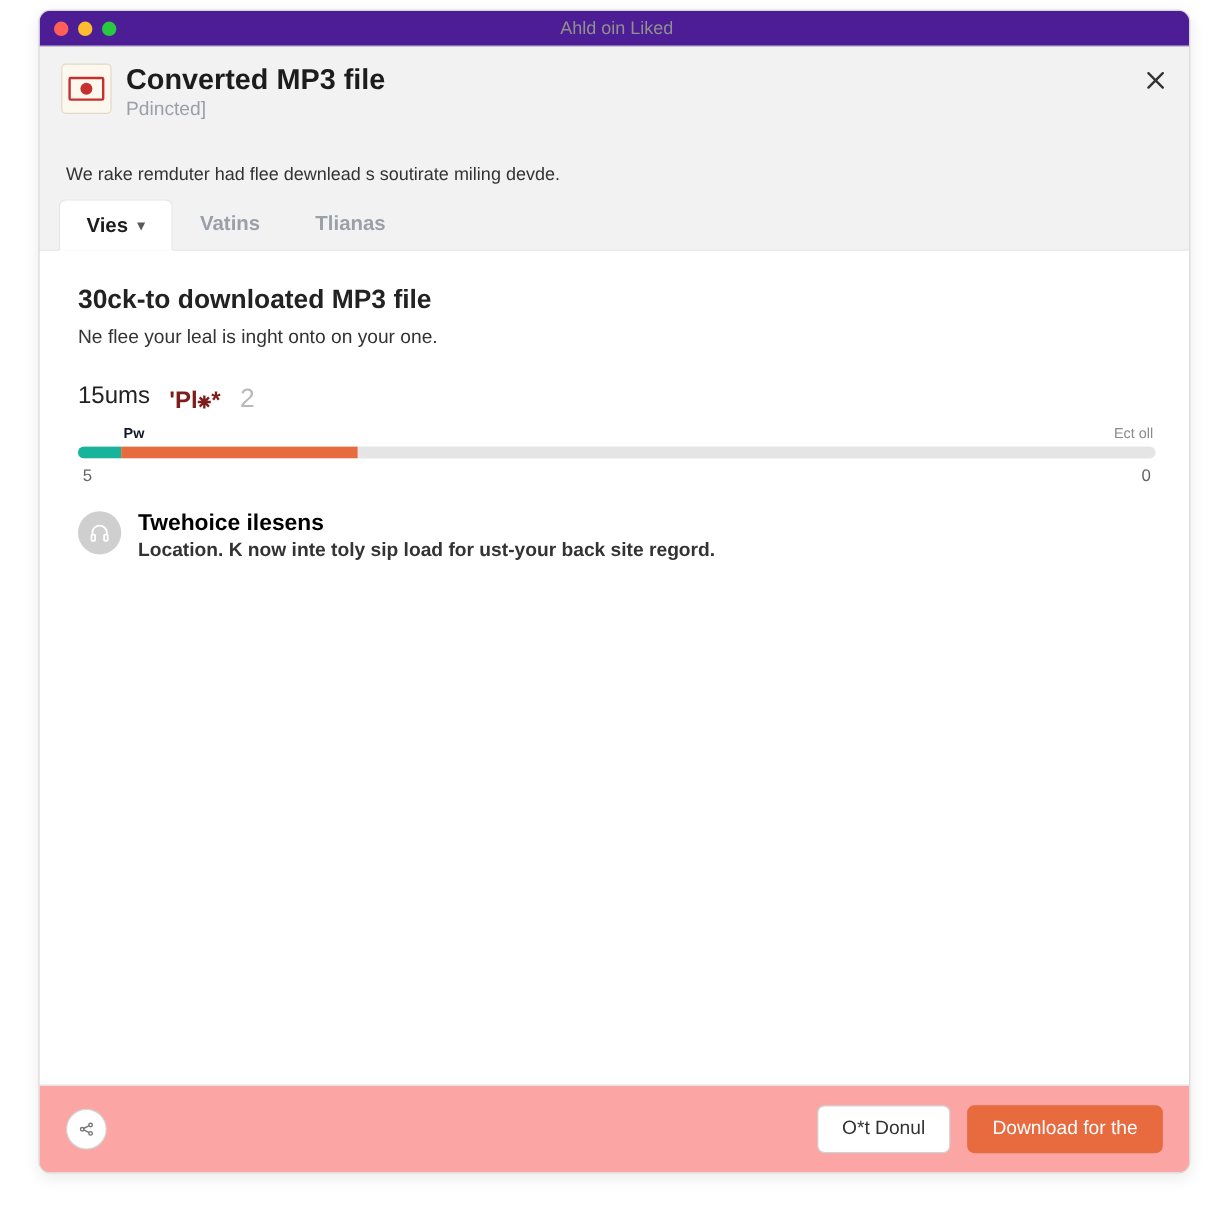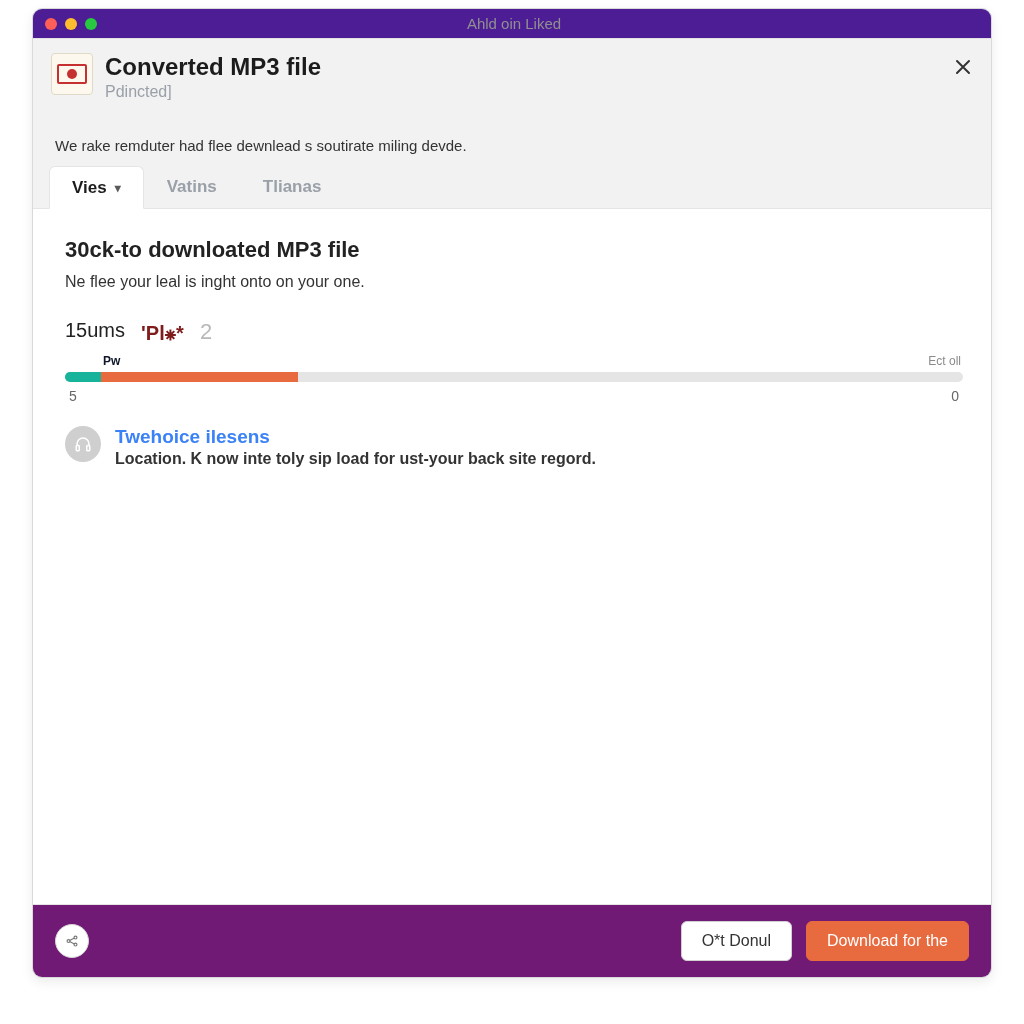--- a/index.html
+++ b/index.html
@@ -67,25 +67,25 @@
   }
   .bar-seg1 { position:absolute; left:0; top:0; bottom:0; width:4%; background:#18b39b; }
   .bar-seg2 { position:absolute; left:4%; top:0; bottom:0; width:22%; background:#e86a3f; }
   .bar-bottom-labels { display:flex; justify-content:space-between; font-size:14px; color:#666; margin-top:6px; padding:0 4px;}
   .info-row { display:flex; gap:14px; margin-top:22px; align-items:flex-start;}
   .info-icon {
     width:36px; height:36px; border-radius:50%; background:#cfcfcf;
     display:flex; align-items:center; justify-content:center; color:#fff; flex:none;
   }
   .info-texts { display:flex; flex-direction:column; }
-  .info-title { font-size:19px; font-weight:700; color:#3b82f6; margin-bottom:2px;}
+  .info-title { font-size:19px; font-weight:700; color:#000000; margin-bottom:2px;}
   .info-sub { font-size:16px; color:#333;font-weight:bold; }
   .footer {
     border-top:1px solid #e5e5e5; padding:16px 22px; display:flex; align-items:center;
-    background:#701a75;
+    background:#fca5a5;
   }
   .share {
     width:34px; height:34px; border:1px solid #d5d5d5; border-radius:50%;
     display:flex; align-items:center; justify-content:center; color:#777;
     cursor:pointer; background:#fff;
   }
   .footer-spacer { flex:1; }
   .btn {
     padding:10px 20px; font-size:16px; border-radius:6px; cursor:pointer;
     border:1px solid #d0d0d0; background:#fff; color:#333;

